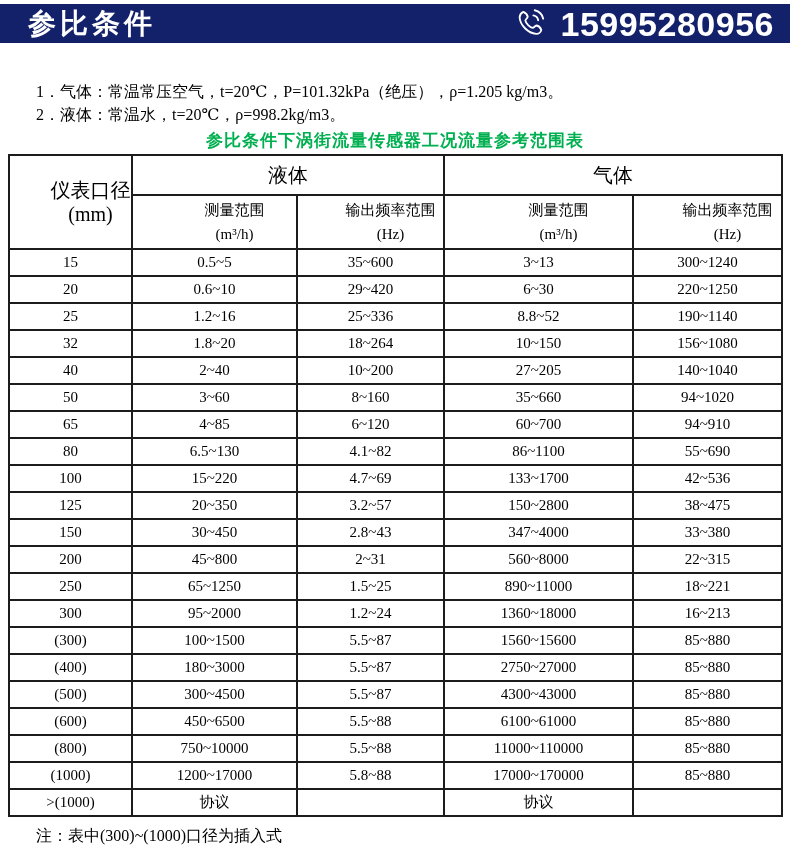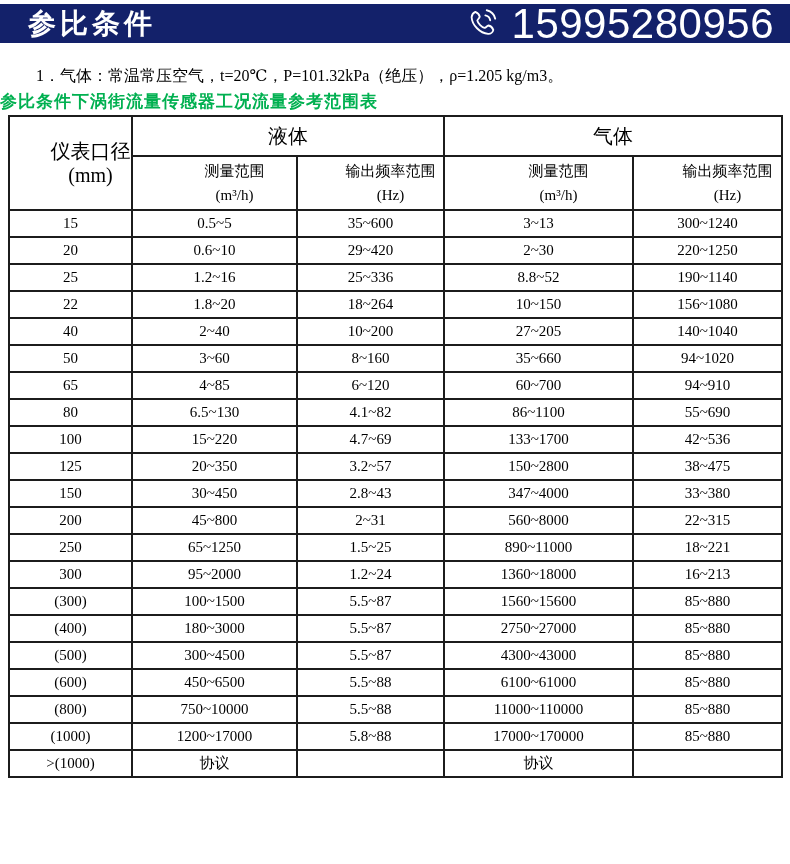--- a/index.html
+++ b/index.html
@@ -30,37 +30,37 @@
     font-weight: bold;
     font-size: 28px;
     letter-spacing: 4px;
     line-height: 1;
   }
   .topbar-right { display: flex; align-items: center; gap: 12px; }
   .phone-icon { display: flex; align-items: center; }
   .phone-number {
     color: #fff;
     font-family: "Liberation Sans", "DejaVu Sans", sans-serif;
-    font-weight: normal;
-    font-size: 42px;
+    font-weight: bold;
+    font-size: 34px;
     line-height: 1;
     letter-spacing: 0.5px;
   }
 
   
   .conditions {
-    margin: 21px 0 0 36px;
+    margin: 37px 0 0 36px;
     font-size: 16px;
     line-height: 23px;
   }
   .cond-line { white-space: nowrap; }
 
   
   .table-title {
-    text-align: left;
+    text-align: center;
     color: #00b050;
     font-family: "Liberation Sans", "DejaVu Sans", sans-serif;
     font-weight: bold;
     font-size: 17px;
     margin: 3px 0 2px 0;
     letter-spacing: 1px;
   }
 
   
   table.spec-table {
@@ -105,20 +105,21 @@
           <path d="M29 13.5a8 8 0 0 1 6.3 6.3" stroke="#ffffff" stroke-width="2.4" stroke-linecap="round"></path>
           <path d="M30.8 6.8A14.5 14.5 0 0 1 41.8 17.8" stroke="#ffffff" stroke-width="2.4" stroke-linecap="round"></path>
         </svg>
       </span>
       <span class="phone-number">15995280956</span>
     </span>
   </header>
 
   <div class="conditions">
     <div class="cond-line">1．气体：常温常压空气，t=20℃，P=101.32kPa（绝压），ρ=1.205 kg/m3。</div>
+    <div class="cond-line">2．液体：常温水，t=20℃，ρ=998.2kg/m3。</div>
   </div>
 
   <div class="table-title">参比条件下涡街流量传感器工况流量参考范围表</div>
 
   <table class="spec-table">
     <colgroup>
       <col style="width:123px">
       <col style="width:165px">
       <col style="width:147px">
       <col style="width:189px">
@@ -157,32 +158,32 @@
           <td>15</td>
           <td>0.5~5</td>
           <td>35~600</td>
           <td>3~13</td>
           <td>300~1240</td>
         </tr>
         <tr>
           <td>20</td>
           <td>0.6~10</td>
           <td>29~420</td>
-          <td>2~30</td>
+          <td>6~30</td>
           <td>220~1250</td>
         </tr>
         <tr>
           <td>25</td>
           <td>1.2~16</td>
           <td>25~336</td>
           <td>8.8~52</td>
           <td>190~1140</td>
         </tr>
         <tr>
-          <td>22</td>
+          <td>32</td>
           <td>1.8~20</td>
           <td>18~264</td>
           <td>10~150</td>
           <td>156~1080</td>
         </tr>
         <tr>
           <td>40</td>
           <td>2~40</td>
           <td>10~200</td>
           <td>27~205</td>
@@ -296,14 +297,15 @@
         <tr>
           <td>&gt;(1000)</td>
           <td>协议</td>
           <td></td>
           <td>协议</td>
           <td></td>
         </tr>
       </tbody>
   </table>
 
+  <div class="note">注：表中(300)~(1000)口径为插入式</div>
 
 </div>
 
 </body></html>

